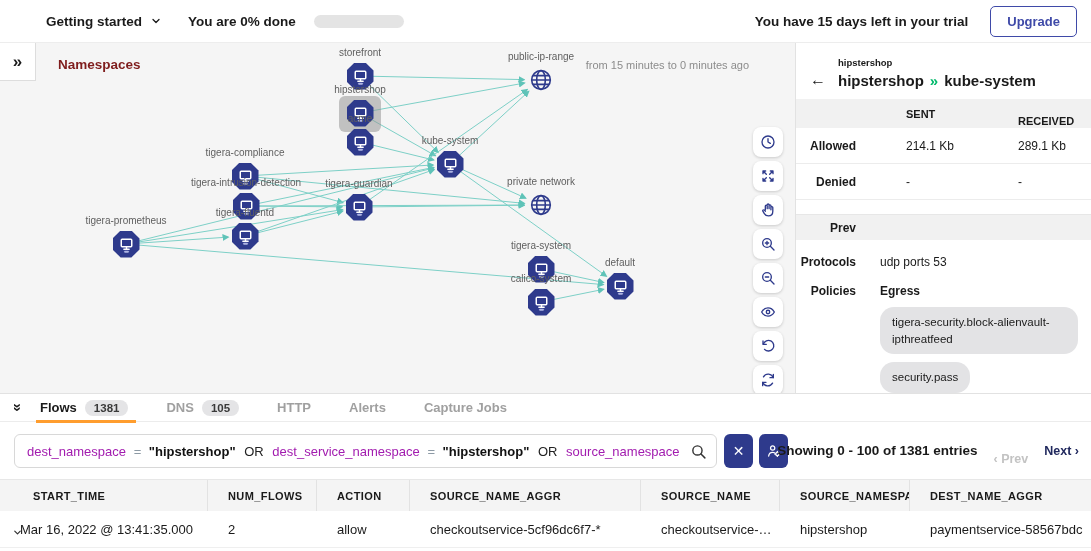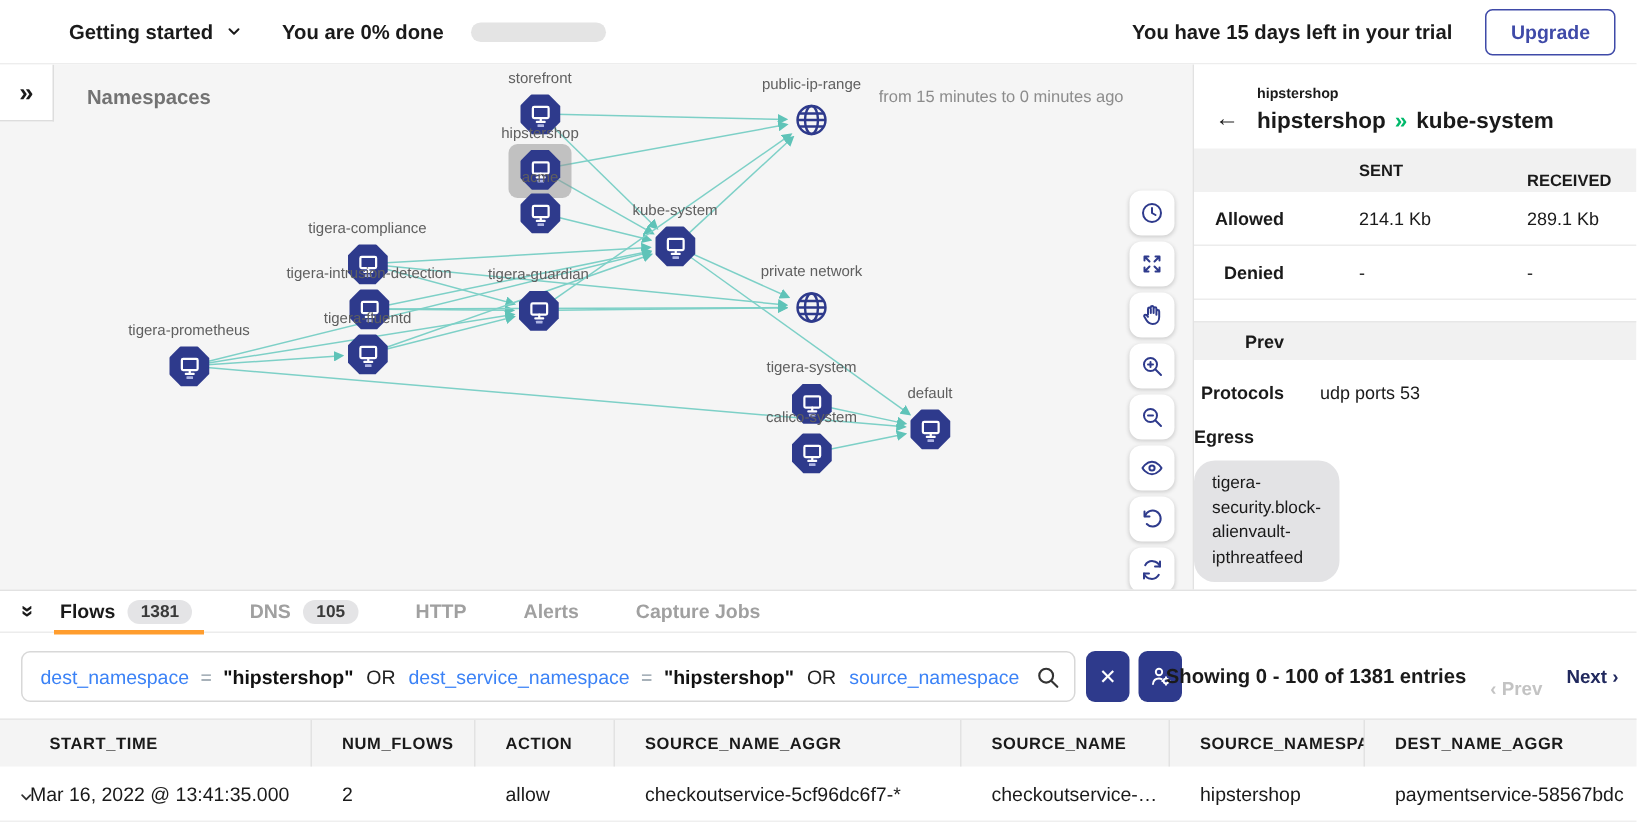--- a/index.html
+++ b/index.html
@@ -18,21 +18,21 @@
   .trial-text { font-weight:bold; font-size:13.5px; }
   .upgrade-btn { border:1.5px solid #3f4aa8; color:#3f4aa8; background:#fff; font-weight:bold;
     font-size:13px; padding:7px 16px; border-radius:5px; cursor:pointer; font-family:inherit; }
 
   
   .main { position:absolute; left:0; top:42px; width:1091px; height:351px; border-top:1px solid #ededed; }
   .graph-panel { position:absolute; left:0; top:0; width:795px; height:351px; background:#f5f5f5; overflow:hidden; }
   .rail-btn { position:absolute; left:0; top:0; width:36px; height:38px; background:#fff;
     border-right:1px solid #ddd; border-bottom:1px solid #ddd; display:flex; align-items:center;
     justify-content:center; font-size:17px; font-weight:bold; cursor:pointer; }
-  .graph-title { position:absolute; left:58px; top:14px; color:#737373; font-weight:bold; font-size:13.5px; }
+  .graph-title { position:absolute; left:58px; top:14px; color:#7f1d1d; font-weight:bold; font-size:13.5px; }
   .time-range { position:absolute; right:46px; top:16px; color:#8c8c8c; font-size:11px; }
 
   #edge-svg { position:absolute; left:0; top:0; }
   .gnode { position:absolute; width:27px; height:27px; }
   .octagon { width:27px; height:27px; background:#2e3a8c;
     clip-path:polygon(30% 0%,70% 0%,100% 30%,100% 70%,70% 100%,30% 100%,0% 70%,0% 30%); 
     display:flex; align-items:center; justify-content:center; }
   .gnode-label { position:absolute; transform:translateX(-50%); left:50%; top:-16px;
     font-size:10px; color:#5f5f5f; white-space:nowrap; }
   .sel-bg { position:absolute; width:42px; height:36px; border-radius:6px; background:rgba(150,150,150,.55); }
@@ -75,21 +75,21 @@
   .tab { position:relative; display:flex; align-items:center; gap:8px; height:28px; padding:0 4px;
     margin-right:30px; font-size:13px; color:#a0a0a0; font-weight:bold; cursor:pointer; }
   .tab.active { color:#1a1a1a; }
   .tab.active::after { content:""; position:absolute; left:0; right:-4px; bottom:-1px; height:3px; background:#ff9d2e; }
   .tab-badge { background:#e4e4e6; color:#3a3a3a; border-radius:11px; padding:2px 9px; font-size:11.5px; font-weight:bold; }
 
   .filterbar { position:relative; height:57px; display:flex; align-items:center; }
   .searchbox { position:absolute; left:14px; top:12px; width:703px; height:34px; background:#fff;
     border:1px solid #d8d8d8; border-radius:6px; display:flex; align-items:center; padding:0 34px 0 12px; cursor:text; }
   .tokens { white-space:nowrap; overflow:hidden; font-size:13px; }
-  .tok-field { color:#3b82f6; }
+  .tok-field { color:#a21caf; }
   .tok-op { color:#8d9aa5; padding:0 4px; }
   .tok-value { color:#111; font-weight:bold; }
   .tok-kw { color:#222; padding:0 5px; }
   .search-icon-wrap { position:absolute; right:9px; top:8px; color:#333; }
   .sq-btn { position:absolute; top:12px; width:29px; height:34px; background:#2e3a8c; color:#fff; border:none;
     border-radius:6px; cursor:pointer; display:flex; align-items:center; justify-content:center; font-size:14px; }
   .btn-clear { left:724px; }
   .btn-user { left:759px; }
   .paging { position:absolute; right:12px; top:0; height:57px; display:flex; align-items:center; gap:16px; }
   .showing { font-weight:bold; font-size:13.5px; }
@@ -383,20 +383,21 @@
     </div>
     <div class="more-band">
       <div class="stats-label">Prev</div>
       <div></div>
     </div>
     <div class="kv-row">
       <div class="kv-label">Protocols</div>
       <div>udp ports 53</div>
     </div>
     <div class="kv-row">
+      <div class="kv-label">Policies</div>
       <div>
         <div class="egress">Egress</div>
         <div id="policy-pills">
             <div><span class="pill">tigera-security.block-alienvault-ipthreatfeed</span></div>
             <div><span class="pill">security.pass</span></div>
           </div>
       </div>
     </div>
   </div>
 </div>

